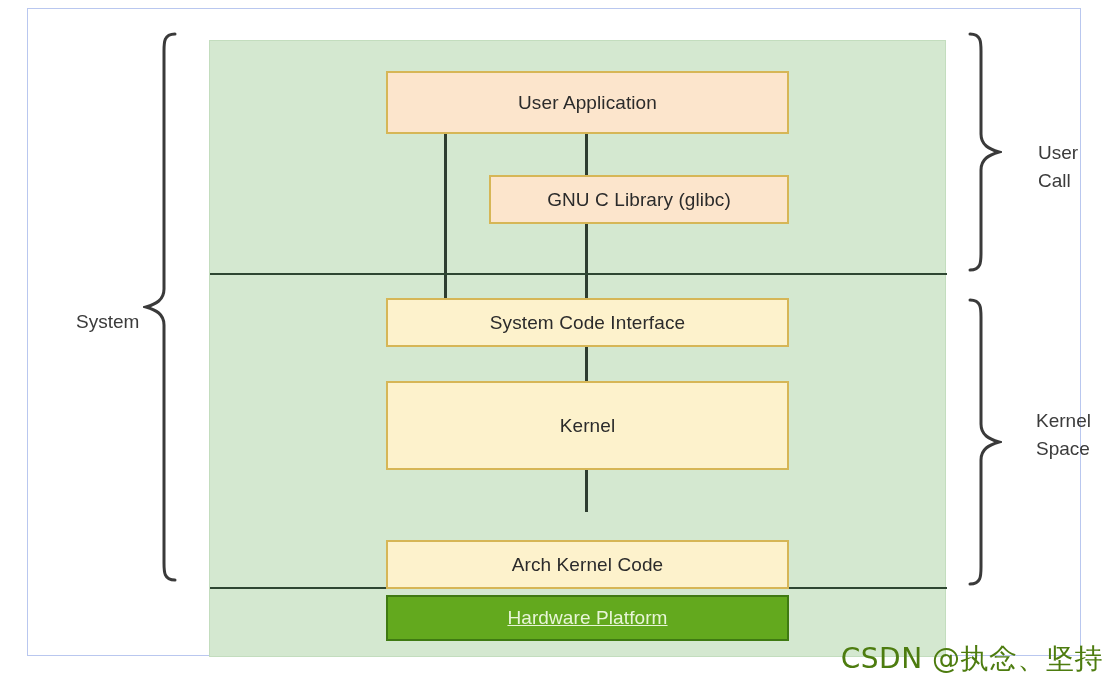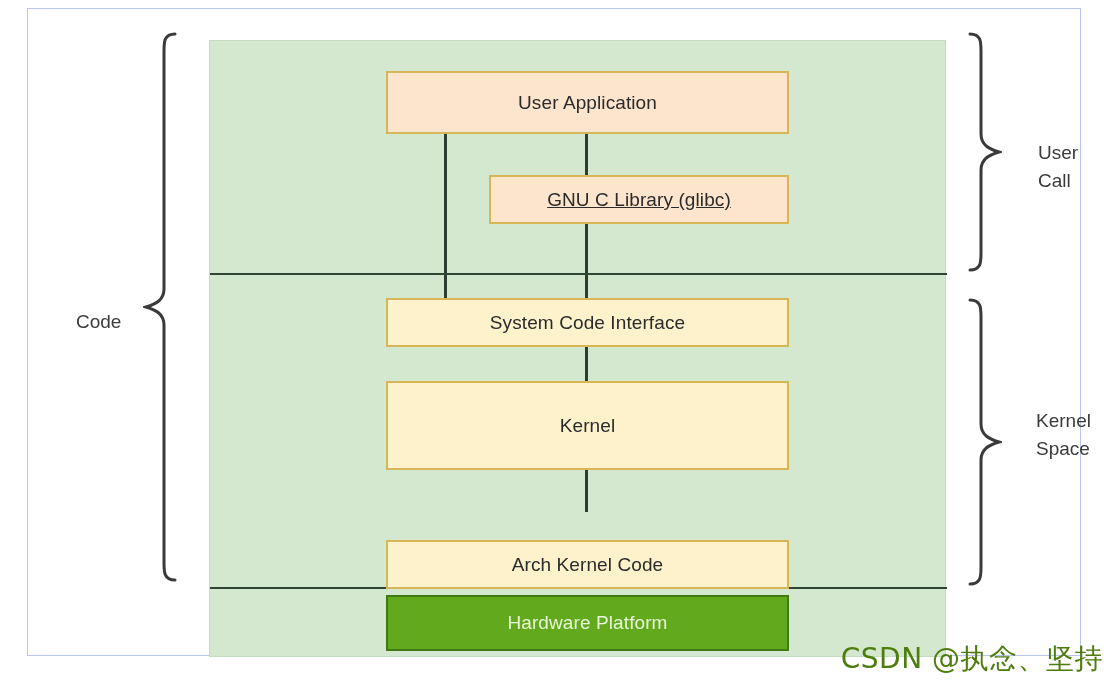--- a/index.html
+++ b/index.html
@@ -76,25 +76,25 @@
     background: #fdf2cc;
     border: 2px solid #d6b656;
   }
   .box-hw {
     background: #63a91e;
     border: 2px solid #3f7a12;
     color: #e8f5d8;
   }
 
   #box-user-application    { left: 176px; top: 30px;  width: 403px; height: 63px; }
-  #box-glibc               { left: 279px; top: 134px; width: 300px; height: 49px; text-decoration: underline; }
+  #box-glibc               { left: 279px; top: 134px; width: 300px; height: 49px; }
   #box-syscall             { left: 176px; top: 257px; width: 403px; height: 49px; }
   #box-kernel              { left: 176px; top: 340px; width: 403px; height: 89px; }
   #box-arch                { left: 176px; top: 470px; width: 403px; height: 49px; margin-top: 29px; }
-  #box-hardware            { left: 176px; top: 554px; width: 403px; height: 56px; }
+  #box-hardware            { left: 176px; top: 554px; width: 403px; height: 46px; text-decoration: underline; }
 
   
   #conn-app-down    { left: 234px; top:  92px; height: 166px; }
   #conn-app-glibc   { left: 375px; top:  92px; height:  43px; }
   #conn-glibc-sys   { left: 375px; top: 182px; height:  76px; }
   #conn-sys-kernel  { left: 375px; top: 305px; height:  36px; }
   #conn-kernel-arch { left: 375px; top: 428px; height:  43px; }
 
   
   .brace {
@@ -143,21 +143,21 @@
         <path d="M2 3 C13 3 13 11 13 20 L13 103 C13 114 21 118 31 121 C21 124 13 128 13 139 L13 222 C13 231 13 239 2 239" stroke="#3a3a3a" stroke-width="3" fill="none" stroke-linecap="round"></path>
       </svg>
     </div>
 
     <div class="brace" style="left:940px; top:288px; width:34px; height:290px;">
       <svg width="34" height="290" viewBox="0 0 34 290" fill="none" xmlns="http://www.w3.org/2000/svg">
         <path d="M2 3 C13 3 13 11 13 20 L13 127 C13 138 21 142 31 145 C21 148 13 152 13 163 L13 270 C13 279 13 287 2 287" stroke="#3a3a3a" stroke-width="3" fill="none" stroke-linecap="round"></path>
       </svg>
     </div>
 
-    <div class="side-label" id="label-linux">Code</div>
+    <div class="side-label" id="label-linux">System</div>
     <div class="side-label" id="label-user-space">User
 Call</div>
     <div class="side-label" id="label-kernel-space">Kernel
 Space</div>
 
     <div id="green-panel">
 
       <div class="connector" id="conn-app-down"></div>
       <div class="connector" id="conn-app-glibc"></div>
       <div class="connector" id="conn-glibc-sys"></div>

